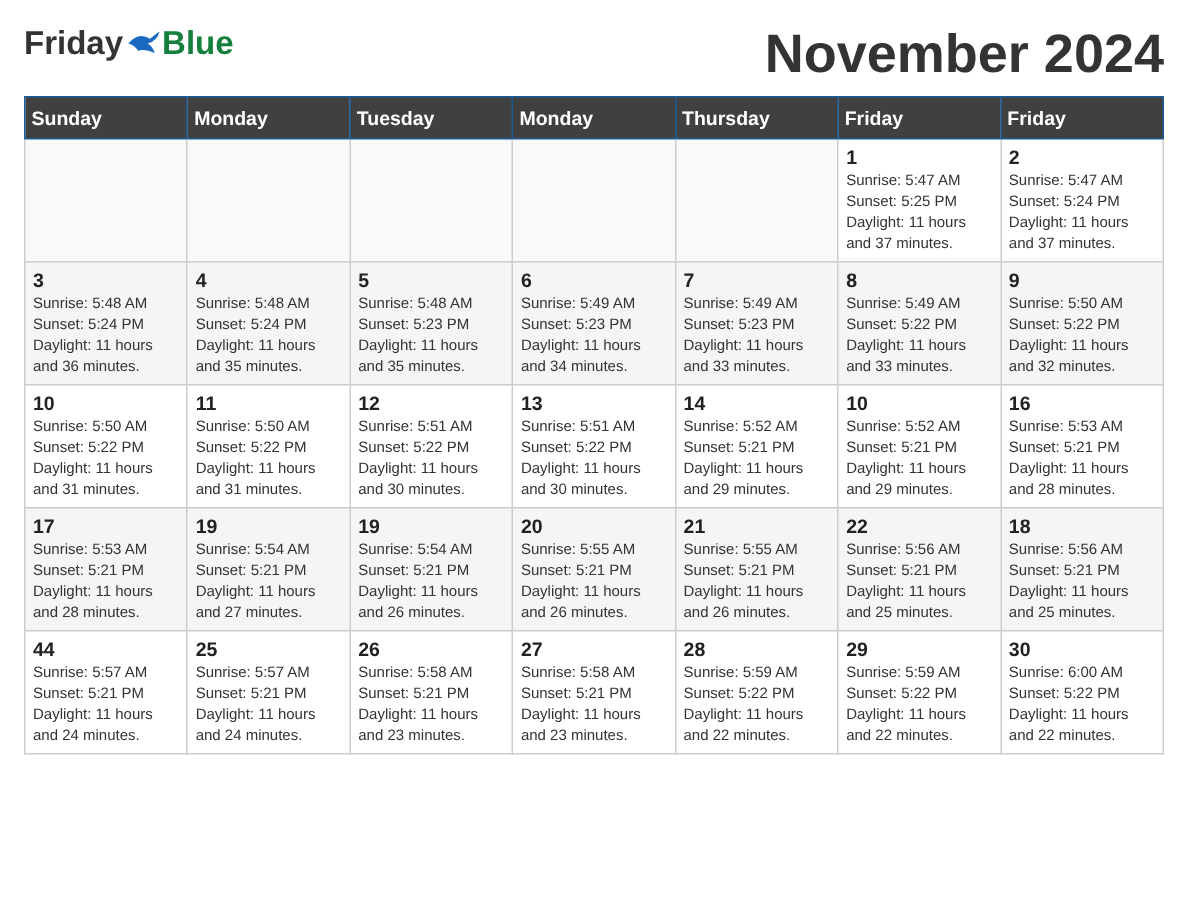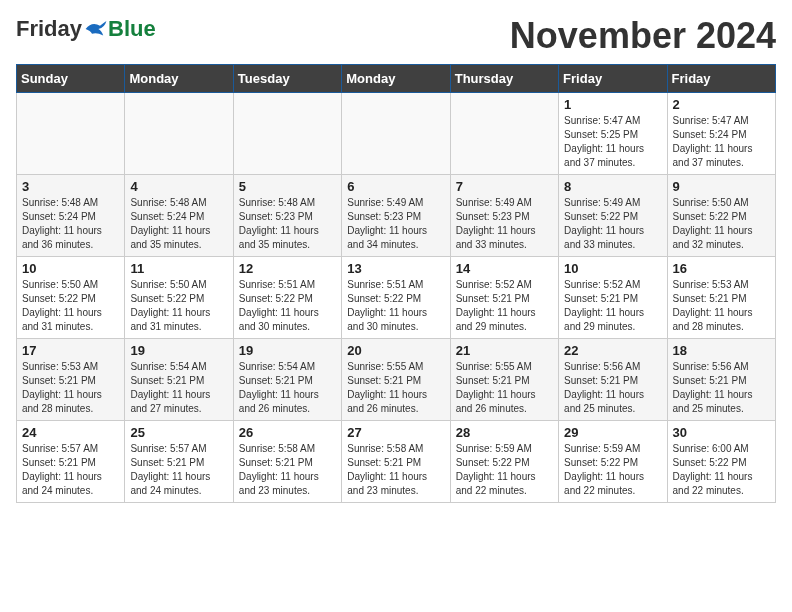--- a/index.html
+++ b/index.html
@@ -220,21 +220,21 @@
           <span class="day-num">22</span>
           <div class="day-info">Sunrise: 5:56 AM<br>Sunset: 5:21 PM<br>Daylight: 11 hours and 25 minutes.</div>
         </td>
         <td>
           <span class="day-num">18</span>
           <div class="day-info">Sunrise: 5:56 AM<br>Sunset: 5:21 PM<br>Daylight: 11 hours and 25 minutes.</div>
         </td>
       </tr>
       <tr>
         <td>
-          <span class="day-num">24</span>
+          <span class="day-num">44</span>
           <div class="day-info">Sunrise: 5:57 AM<br>Sunset: 5:21 PM<br>Daylight: 11 hours and 24 minutes.</div>
         </td>
         <td>
           <span class="day-num">25</span>
           <div class="day-info">Sunrise: 5:57 AM<br>Sunset: 5:21 PM<br>Daylight: 11 hours and 24 minutes.</div>
         </td>
         <td>
           <span class="day-num">26</span>
           <div class="day-info">Sunrise: 5:58 AM<br>Sunset: 5:21 PM<br>Daylight: 11 hours and 23 minutes.</div>
         </td>

